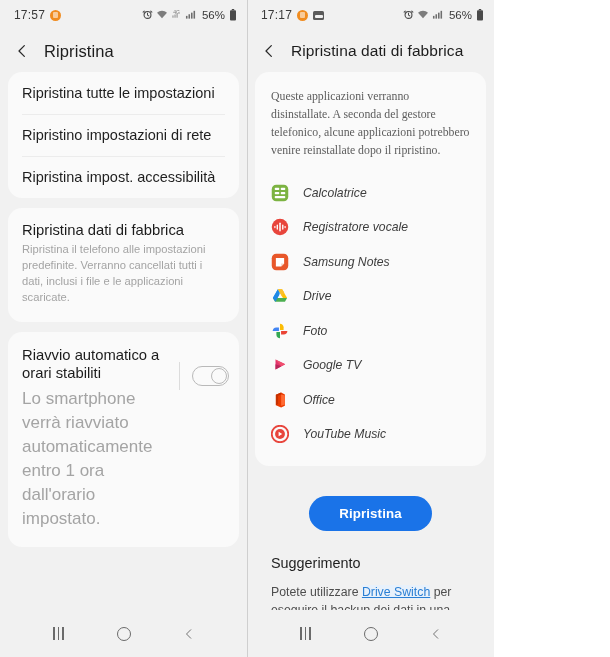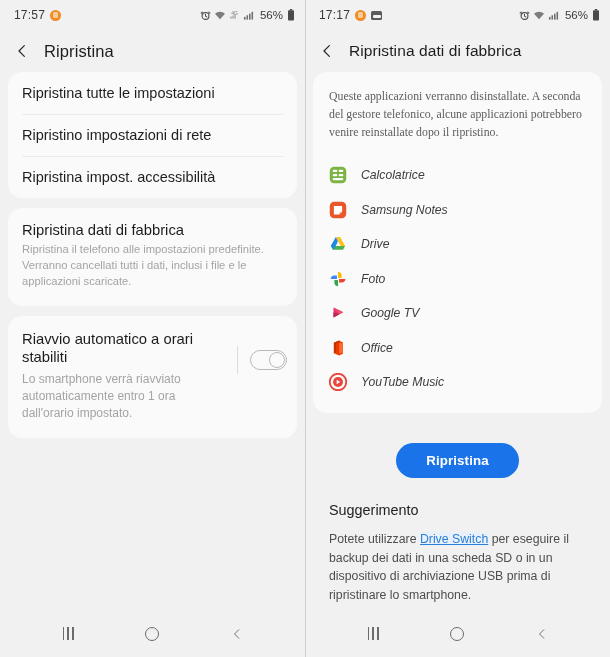--- a/index.html
+++ b/index.html
@@ -2,21 +2,21 @@
 <html><head>
 <meta charset="utf-8">
 <style>
   * { box-sizing: border-box; margin: 0; padding: 0; }
   html, body {
     width: 610px; height: 657px;
     font-family: "Liberation Sans", sans-serif;
     background: #ffffff;
     overflow: hidden;
   }
-  .stage { position: relative; width: 610px; height: 657px; display: flex; }
+  .stage { position: relative; width: 494px; height: 657px; display: flex; }
 
   .panel {
     position: relative;
     width: 305px; height: 657px;
     background: #f0f0f0;
     display: flex; flex-direction: column;
     overflow: hidden;
   }
   .panel.left  { background: #f1f1f1; }
   .panel.right { background: #f1f1f1; }
@@ -28,21 +28,21 @@
   
   .statusbar {
     height: 30px; flex: 0 0 30px;
     display: flex; align-items: center;
     padding: 0 10px 0 14px;
     background: #f1f1f1;
     font-size: 11.5px; color: #3c3c3c;
   }
   .sb-left { display: flex; align-items: center; gap: 5px; }
   .sb-time { font-size: 12px; color: #3a3a3a; letter-spacing: .2px; }
-  .sb-right { margin-left: auto; display: flex; align-items: center; gap: 3px; }
+  .sb-right { margin-left: auto; display: flex; align-items: flex-start; gap: 3px; }
   .dot-orange {
     width: 11px; height: 11px; border-radius: 50%;
     background: #f08c20;
     display: inline-block;
     position: relative;
   }
   .dot-orange::after {
     content:""; position:absolute; left:3px; top:2.5px;
     width:5px; height:6px; border-radius:1px;
     background: rgba(255,255,255,.55);
@@ -96,21 +96,21 @@
 
   
   .bigcard { padding: 14px 14px 16px 14px; }
   .bc-title { font-size: 14.8px; color: #1c1c1c; margin-bottom: 4px; }
   .bc-desc  { font-size: 11.2px; color: #a4a4a4; line-height: 1.42; }
 
   
   .togglecard { padding: 14px 10px 16px 14px; display: flex; align-items: flex-start; }
   .tc-text { flex: 1 1 auto; padding-right: 10px; }
   .tc-title { font-size: 14.8px; color: #1c1c1c; line-height: 1.25; margin-bottom: 4px; max-width: 190px; }
-  .tc-desc  { font-size: 12px; color: #a4a4a4; line-height: 1.42; }
+  .tc-desc  { font-size: 17px; color: #a4a4a4; line-height: 1.42; }
   .tc-ctrl { display:flex; align-items:center; padding-top: 16px; }
   .divider-v { width: 1px; height: 28px; background: #dcdcdc; margin-right: 12px; }
   .switch {
     width: 37px; height: 20px; border-radius: 10px;
     border: 1.3px solid #b9b9b9; background: transparent;
     position: relative;
   }
   .switch .knob {
     position: absolute; top: 1px; right: 1px;
     width: 16px; height: 16px; border-radius: 50%;
@@ -307,20 +307,31 @@
               <rect x="1" y="1" width="22" height="22" rx="6" fill="#7cb342"></rect>
               <rect x="5" y="5" width="6" height="3" rx="1" fill="#ffffff"></rect>
               <rect x="13" y="5" width="6" height="3" rx="1" fill="#ffffff"></rect>
               <rect x="5" y="10.5" width="6" height="3" rx="1" fill="#ffffff"></rect>
               <rect x="13" y="10.5" width="6" height="3" rx="1" fill="#ffffff"></rect>
               <rect x="5" y="16" width="14" height="3" rx="1" fill="#ffffff"></rect>
             </svg>
             <span class="app-name">Calcolatrice</span>
           </div>
 
+          <div class="app-row">
+            <svg class="app-ico" viewBox="0 0 24 24">
+              <circle cx="12" cy="12" r="11" fill="#e8453c"></circle>
+              <rect x="11" y="6" width="2" height="12" rx="1" fill="#ffffff"></rect>
+              <rect x="7.5" y="8.5" width="1.8" height="7" rx=".9" fill="#ffffff"></rect>
+              <rect x="14.8" y="8.5" width="1.8" height="7" rx=".9" fill="#ffffff"></rect>
+              <rect x="4.4" y="10.5" width="1.6" height="3" rx=".8" fill="#ffffff"></rect>
+              <rect x="18" y="10.5" width="1.6" height="3" rx=".8" fill="#ffffff"></rect>
+            </svg>
+            <span class="app-name">Registratore vocale</span>
+          </div>
 
           <div class="app-row">
             <svg class="app-ico" viewBox="0 0 24 24">
               <rect x="1" y="1" width="22" height="22" rx="6" fill="#e8572a"></rect>
               <path d="M6.5 6.5h11v7.5l-4 4h-7z" fill="#ffffff"></path>
               <path d="M13.5 18v-4h4z" fill="#f6d3c4"></path>
             </svg>
             <span class="app-name">Samsung Notes</span>
           </div>
 

